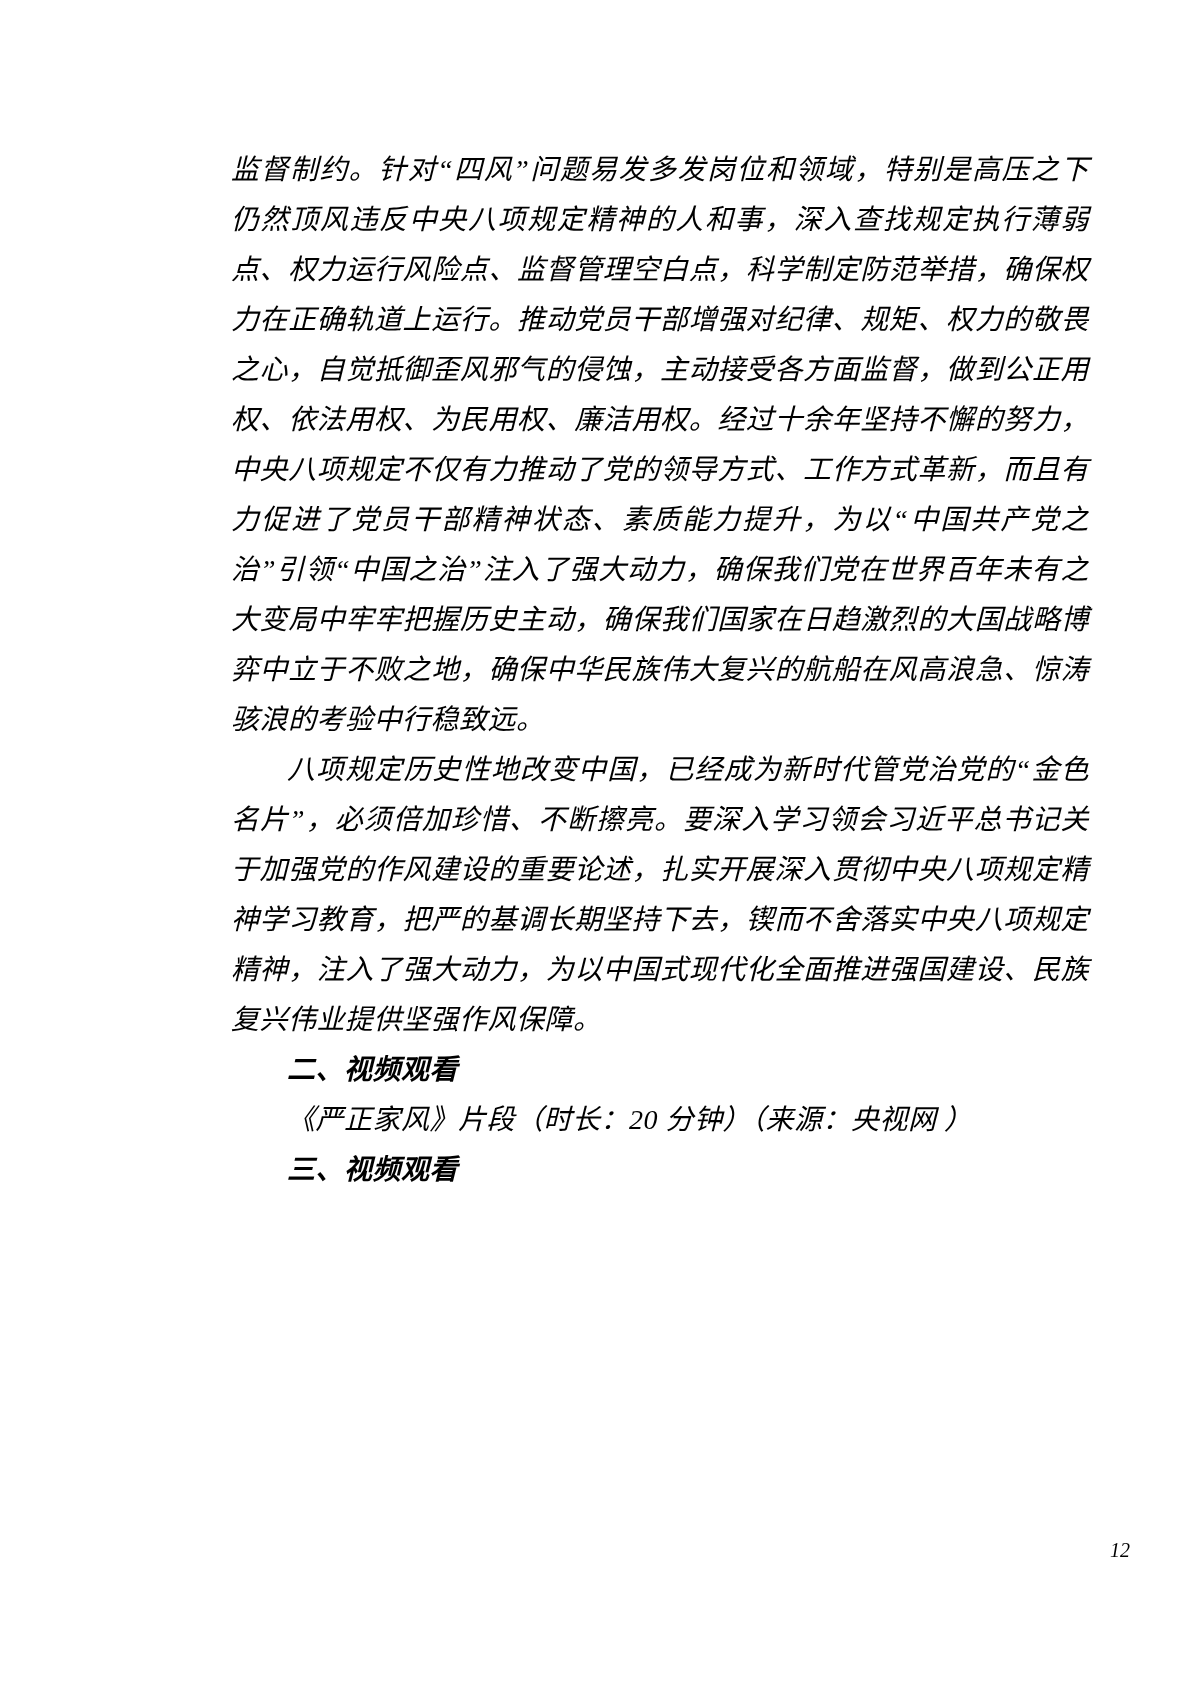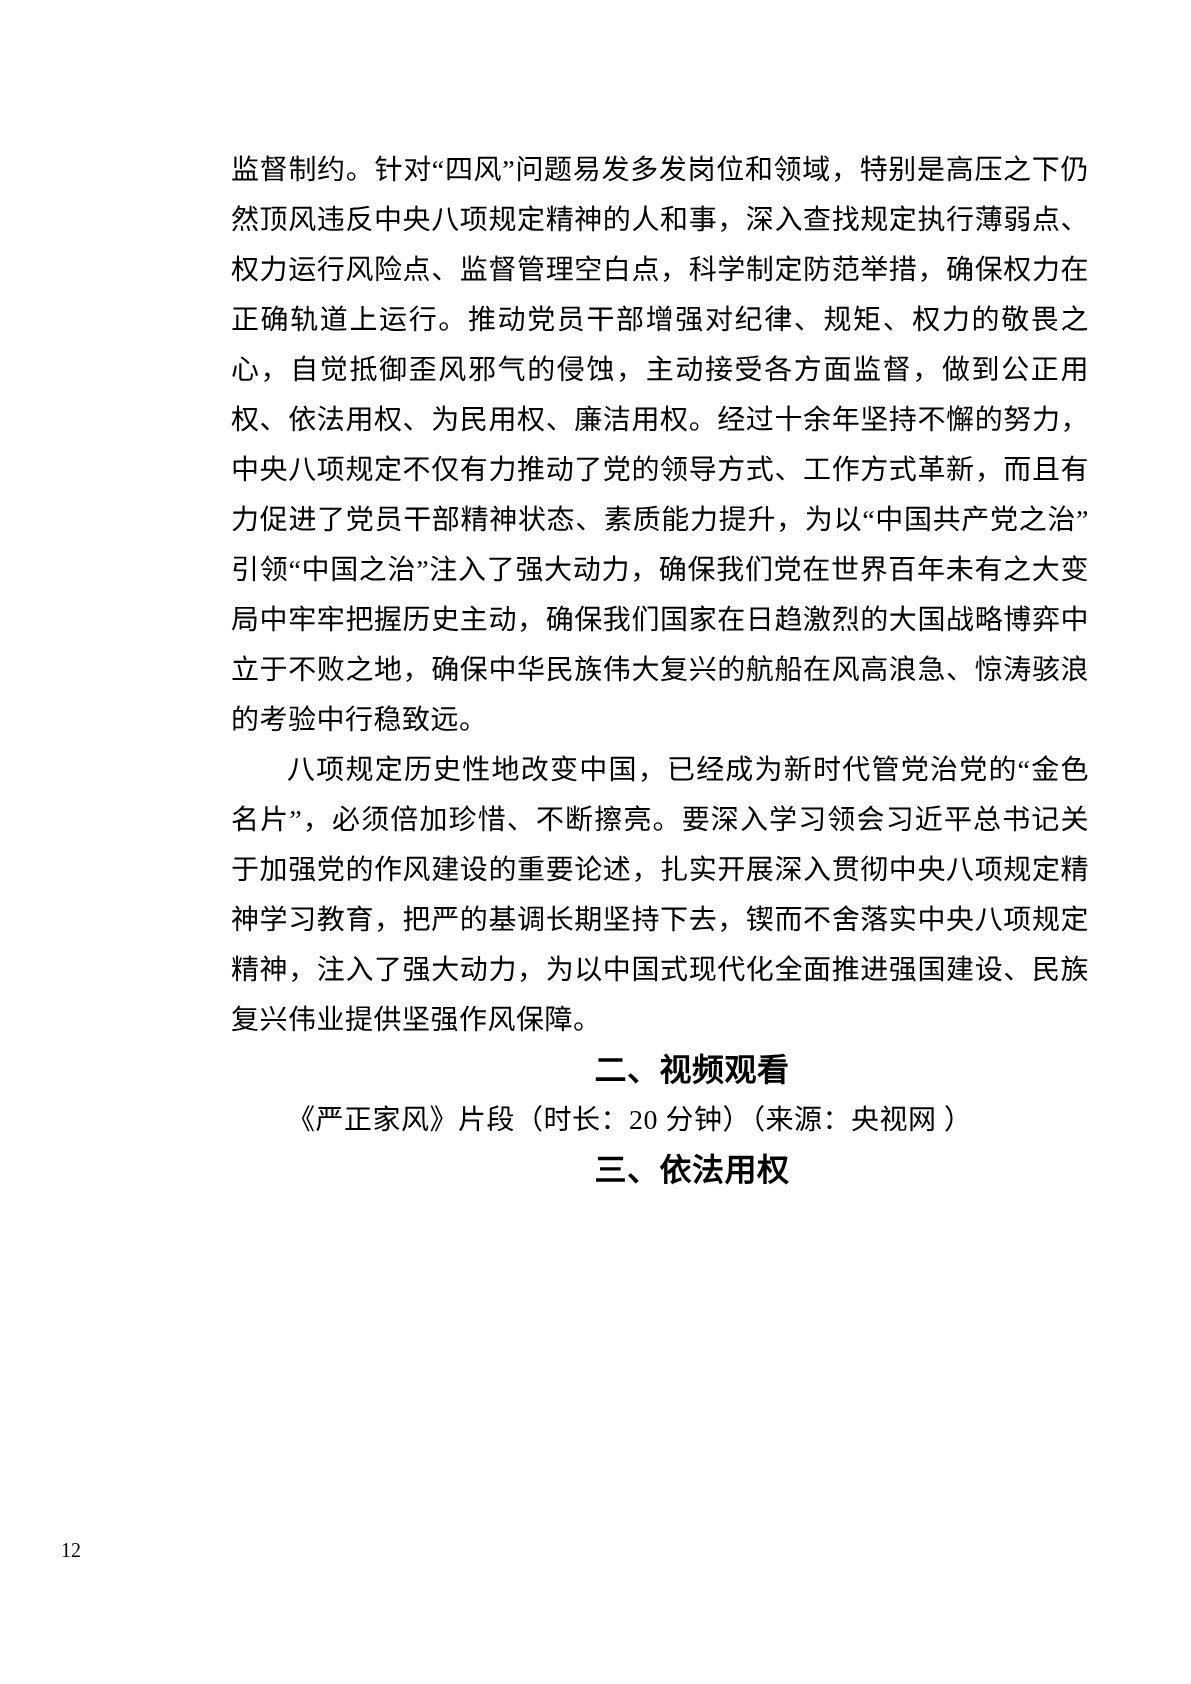--- a/index.html
+++ b/index.html
@@ -8,20 +8,21 @@
     background: #ffffff;
   }
   .page {
     position: relative;
     width: 1069px;
     height: 1684px;
     margin: 0 auto;
     background: #ffffff;
     color: #000000;
     overflow: hidden;
+    font-style: italic;
   }
   .content {
     position: absolute;
     left: 170px;
     top: 145px;
     width: 858px;
   }
   .para {
     margin: 0;
     font-family: "Liberation Serif", "DejaVu Serif", serif;
@@ -33,49 +34,48 @@
     text-indent: 2em;
     letter-spacing: 0.5px;
   }
   .para.no-indent {
     text-indent: 0;
   }
   .heading {
     margin: 0;
     font-family: "Liberation Sans", "DejaVu Sans", sans-serif;
     font-weight: 700;
-    font-size: 32px;
+    font-size: 28px;
     line-height: 50px;
     color: #000000;
     text-indent: 2em;
     letter-spacing: 0.5px;
-    text-align: center;
   }
   .page-footer {
     position: absolute;
     left: 0;
     right: 0;
     top: 1538px;
-    text-align: left;
+    text-align: right;
   }
   .page-number {
     font-family: "Liberation Serif", "DejaVu Serif", serif;
     font-size: 20px;
     line-height: 24px;
     color: #000000;
   }
 </style>
 </head>
 <body>
 
 <div class="page">
   <div class="content">
     <p class="para no-indent">监督制约。针对“四风”问题易发多发岗位和领域，特别是高压之下仍然顶风违反中央八项规定精神的人和事，深入查找规定执行薄弱点、权力运行风险点、监督管理空白点，科学制定防范举措，确保权力在正确轨道上运行。推动党员干部增强对纪律、规矩、权力的敬畏之心，自觉抵御歪风邪气的侵蚀，主动接受各方面监督，做到公正用权、依法用权、为民用权、廉洁用权。经过十余年坚持不懈的努力，中央八项规定不仅有力推动了党的领导方式、工作方式革新，而且有力促进了党员干部精神状态、素质能力提升，为以“中国共产党之治”引领“中国之治”注入了强大动力，确保我们党在世界百年未有之大变局中牢牢把握历史主动，确保我们国家在日趋激烈的大国战略博弈中立于不败之地，确保中华民族伟大复兴的航船在风高浪急、惊涛骇浪的考验中行稳致远。</p>
     <p class="para">八项规定历史性地改变中国，已经成为新时代管党治党的“金色名片”，必须倍加珍惜、不断擦亮。要深入学习领会习近平总书记关于加强党的作风建设的重要论述，扎实开展深入贯彻中央八项规定精神学习教育，把严的基调长期坚持下去，锲而不舍落实中央八项规定精神，注入了强大动力，为以中国式现代化全面推进强国建设、民族复兴伟业提供坚强作风保障。</p>
     <h3 class="heading">二、视频观看</h3>
     <p class="para">《严正家风》片段（时长：20 分钟）（来源：央视网 ）</p>
-    <h3 class="heading">三、依法用权</h3>
+    <h3 class="heading">三、视频观看</h3>
   </div>
 
   <div class="page-footer">
     <span class="page-number">12</span>
   </div>
 </div>
 
 </body></html>

